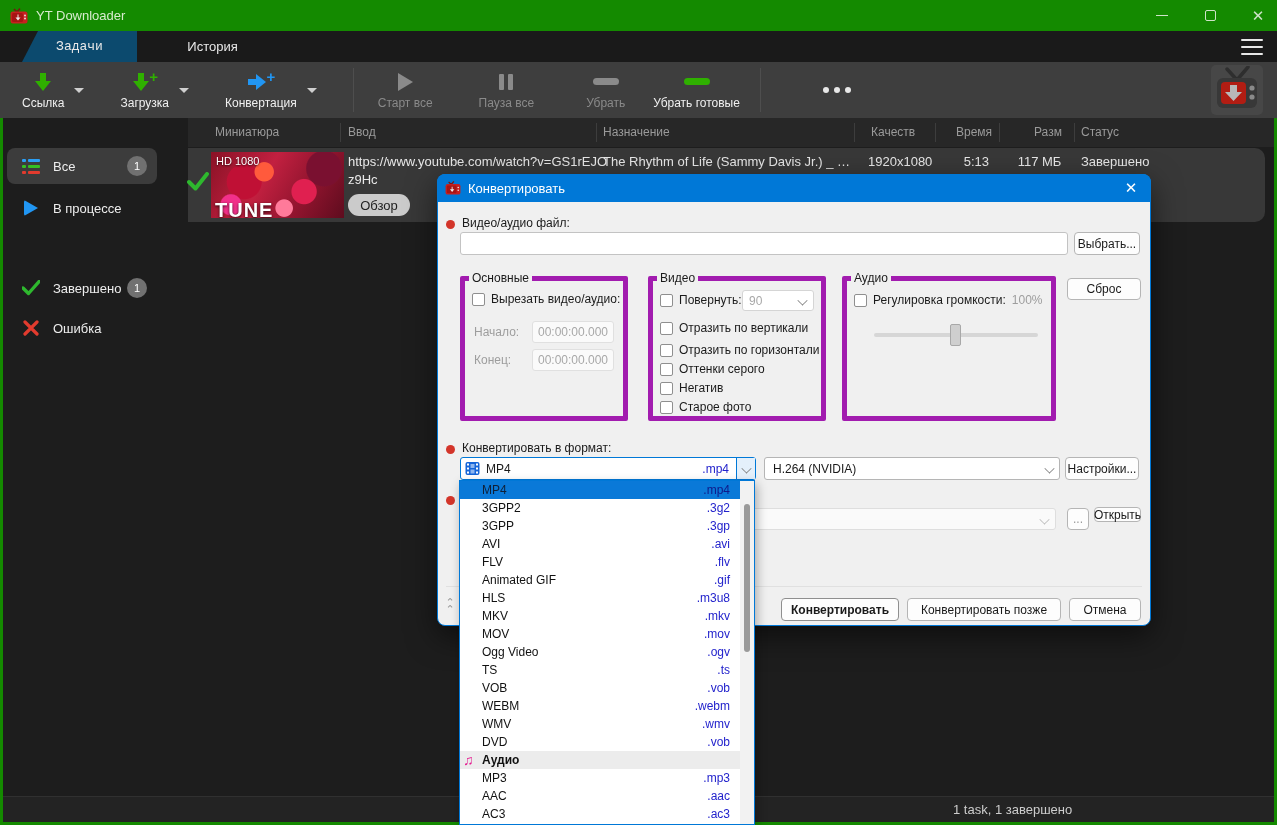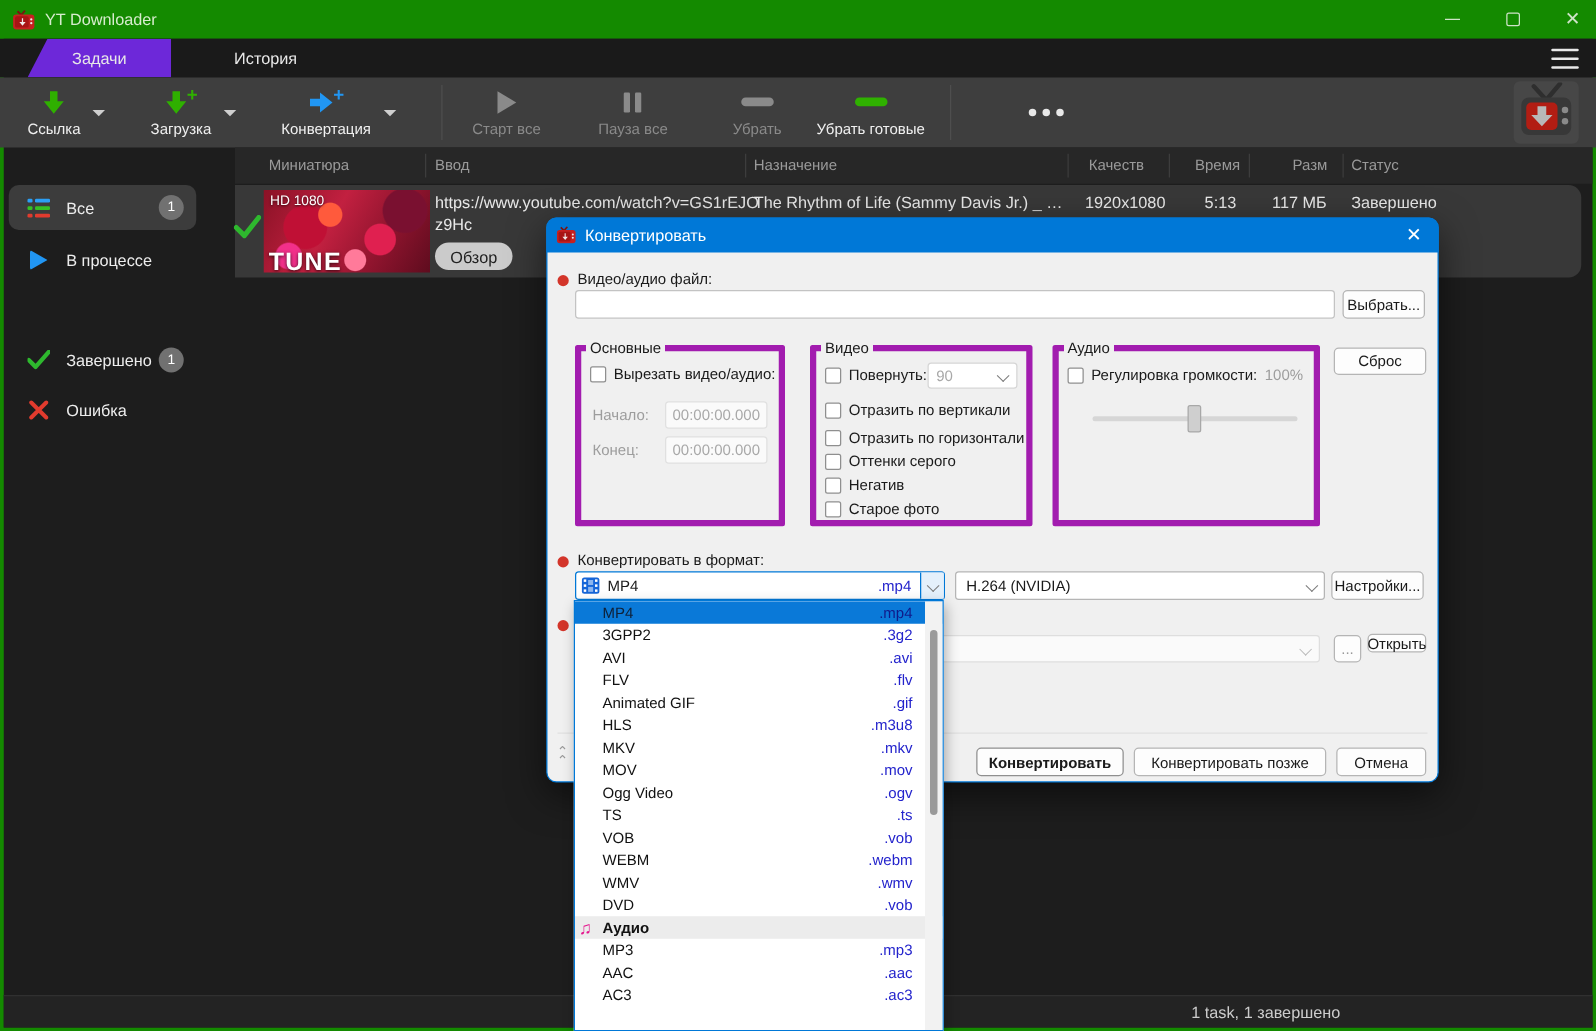--- a/index.html
+++ b/index.html
@@ -15,21 +15,21 @@
   .win-controls { position:absolute; right:8px; top:0; height:31px; display:flex; align-items:center; gap:26px; }
   .win-btn { width:22px; height:22px; display:flex; align-items:center; justify-content:center; color:#cfe3c8; font-size:14px; }
   .wb-min { width:12px; height:1px; background:#cfe3c8; }
   .wb-max { width:11px; height:11px; border:1px solid #cfe3c8; border-radius:2px; }
   .wb-close { font-size:15px; line-height:1; }
 
   
   .tabstrip { position:absolute; left:-3px; top:31px; width:1277px; height:31px; background:#1a1a1a; }
   .tab { position:absolute; top:0; height:31px; display:flex; align-items:center; justify-content:center;
          color:#e8e8e8; font-size:13px; }
-  .tab-active { left:22px; width:115px; background:#6d28d9; clip-path:polygon(16px 0, 100% 0, 100% 100%, 0 100%); }
+  .tab-active { left:22px; width:115px; background:#0c4a6e; clip-path:polygon(16px 0, 100% 0, 100% 100%, 0 100%);font-family:Liberation Mono, monospace; }
   .tab-plain  { left:160px; width:105px; }
   .hamburger { position:absolute; right:12px; top:7px; width:26px; height:18px; display:flex; flex-direction:column; justify-content:space-between; padding:1px 2px; }
   .hamburger span { display:block; height:2px; background:#e8e8e8; border-radius:1px; }
 
   
   .toolbar { position:absolute; left:-3px; top:62px; width:1277px; height:56px; background:#3e3e3e;
              display:flex; align-items:center; }
   .tb-btn { height:52px; display:flex; flex-direction:column; align-items:center; justify-content:center; gap:3px; padding:0 6px; }
   .tb-label { font-size:12px; color:#f0f0f0; white-space:nowrap; }
   .tb-btn.disabled .tb-label { color:#8a8a8a; }
@@ -489,20 +489,24 @@
     <div>
         <div class="fmt-row sel">
           <span class="fmt-name">MP4</span>
           <span class="fmt-ext">.mp4</span>
         </div>
         <div class="fmt-row">
           <span class="fmt-name">3GPP2</span>
           <span class="fmt-ext">.3g2</span>
         </div>
         <div class="fmt-row">
+          <span class="fmt-name">3GPP</span>
+          <span class="fmt-ext">.3gp</span>
+        </div>
+        <div class="fmt-row">
           <span class="fmt-name">AVI</span>
           <span class="fmt-ext">.avi</span>
         </div>
         <div class="fmt-row">
           <span class="fmt-name">FLV</span>
           <span class="fmt-ext">.flv</span>
         </div>
         <div class="fmt-row">
           <span class="fmt-name">Animated GIF</span>
           <span class="fmt-ext">.gif</span>

